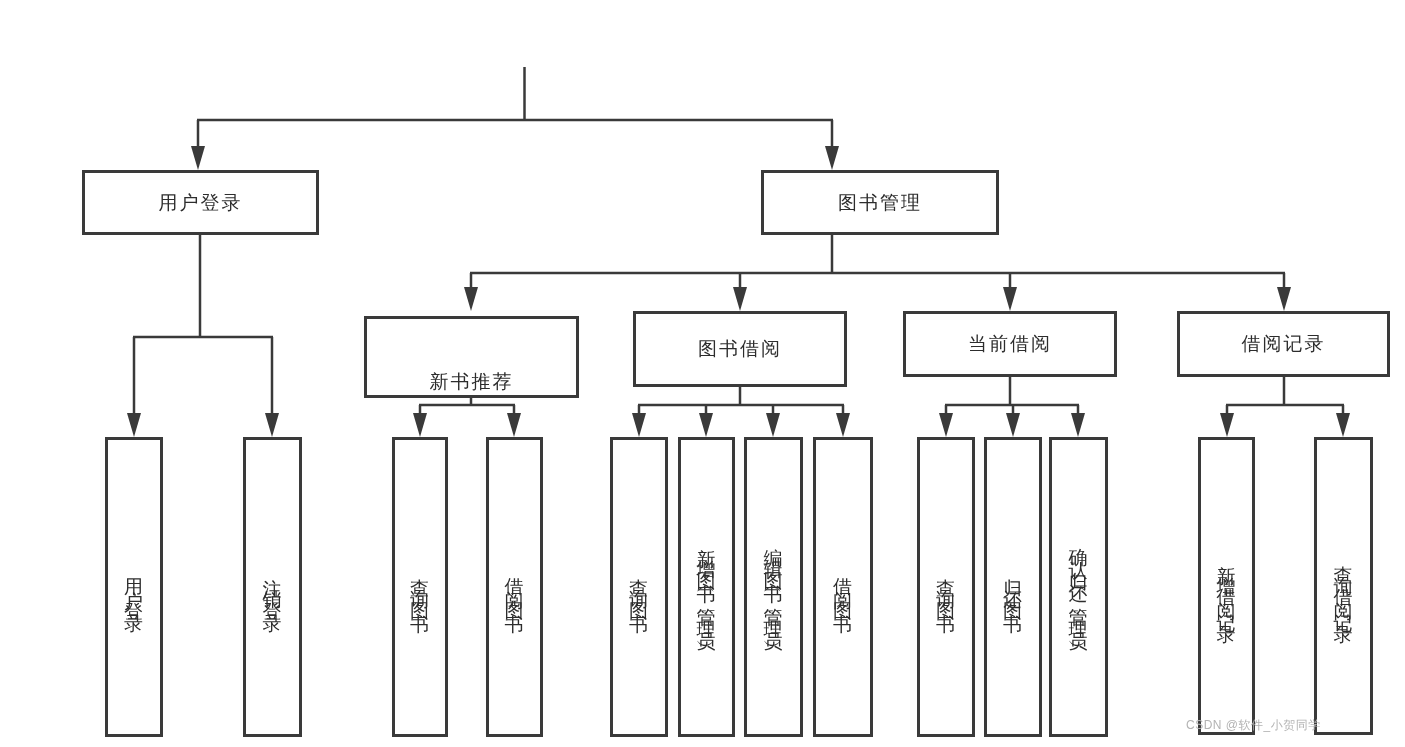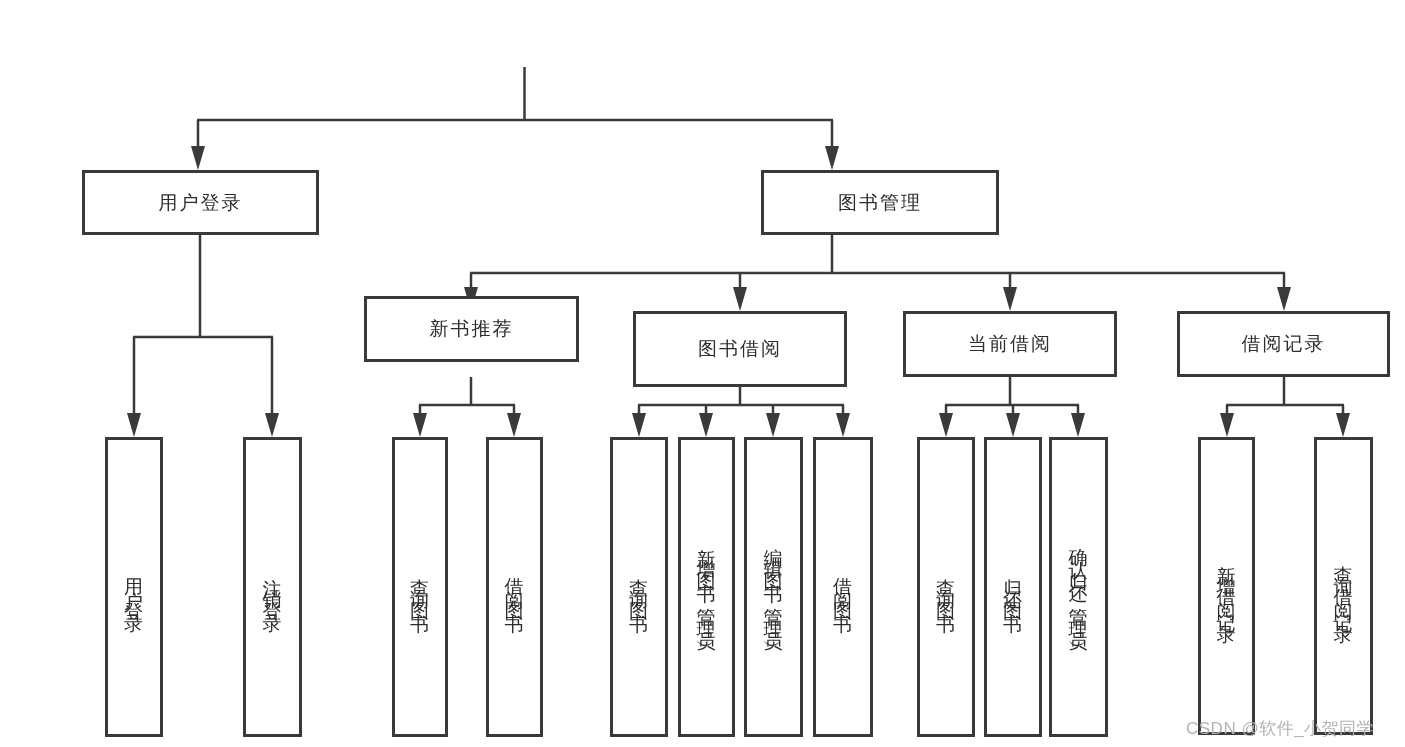--- a/index.html
+++ b/index.html
@@ -34,31 +34,31 @@
     writing-mode:vertical-rl;
     text-orientation:mixed;
     font-size:19px;
     letter-spacing:12px;
     line-height:1;
     white-space:nowrap;
   }
   .watermark{
     position:absolute;
     left:1186px;top:717px;
-    font-size:17px;
+    font-size:12px;
     color:var(--watermark);
     letter-spacing:0.5px;
     white-space:nowrap;
     z-index:5;
   }
   
   #n-root{left:21px;top:15px;width:1007px;height:53px;}
   #n-user-login{left:82px;top:170px;width:237px;height:65px;}
   #n-book-mgmt{left:713px;top:170px;width:238px;height:65px;margin-left:48px;}
-  #n-new-book{left:364px;top:296px;width:215px;height:66px;}
+  #n-new-book{left:364px;top:316px;width:215px;height:82px;align-items:flex-end;}
   #n-book-borrow{left:633px;top:311px;width:214px;height:76px;}
   #n-cur-borrow{left:903px;top:311px;width:214px;height:66px;}
   #n-borrow-rec{left:1177px;top:311px;width:213px;height:66px;}
   #l-ul-login{left:105px;top:437px;width:58px;height:300px;}
   #l-ul-logout{left:243px;top:437px;width:59px;height:300px;}
   #l-nb-query{left:392px;top:437px;width:56px;height:300px;}
   #l-nb-borrow{left:486px;top:437px;width:57px;height:300px;}
   #l-bb-query{left:610px;top:437px;width:58px;height:300px;}
   #l-bb-add{left:678px;top:437px;width:57px;height:300px;}
   #l-bb-edit{left:744px;top:437px;width:59px;height:300px;}

